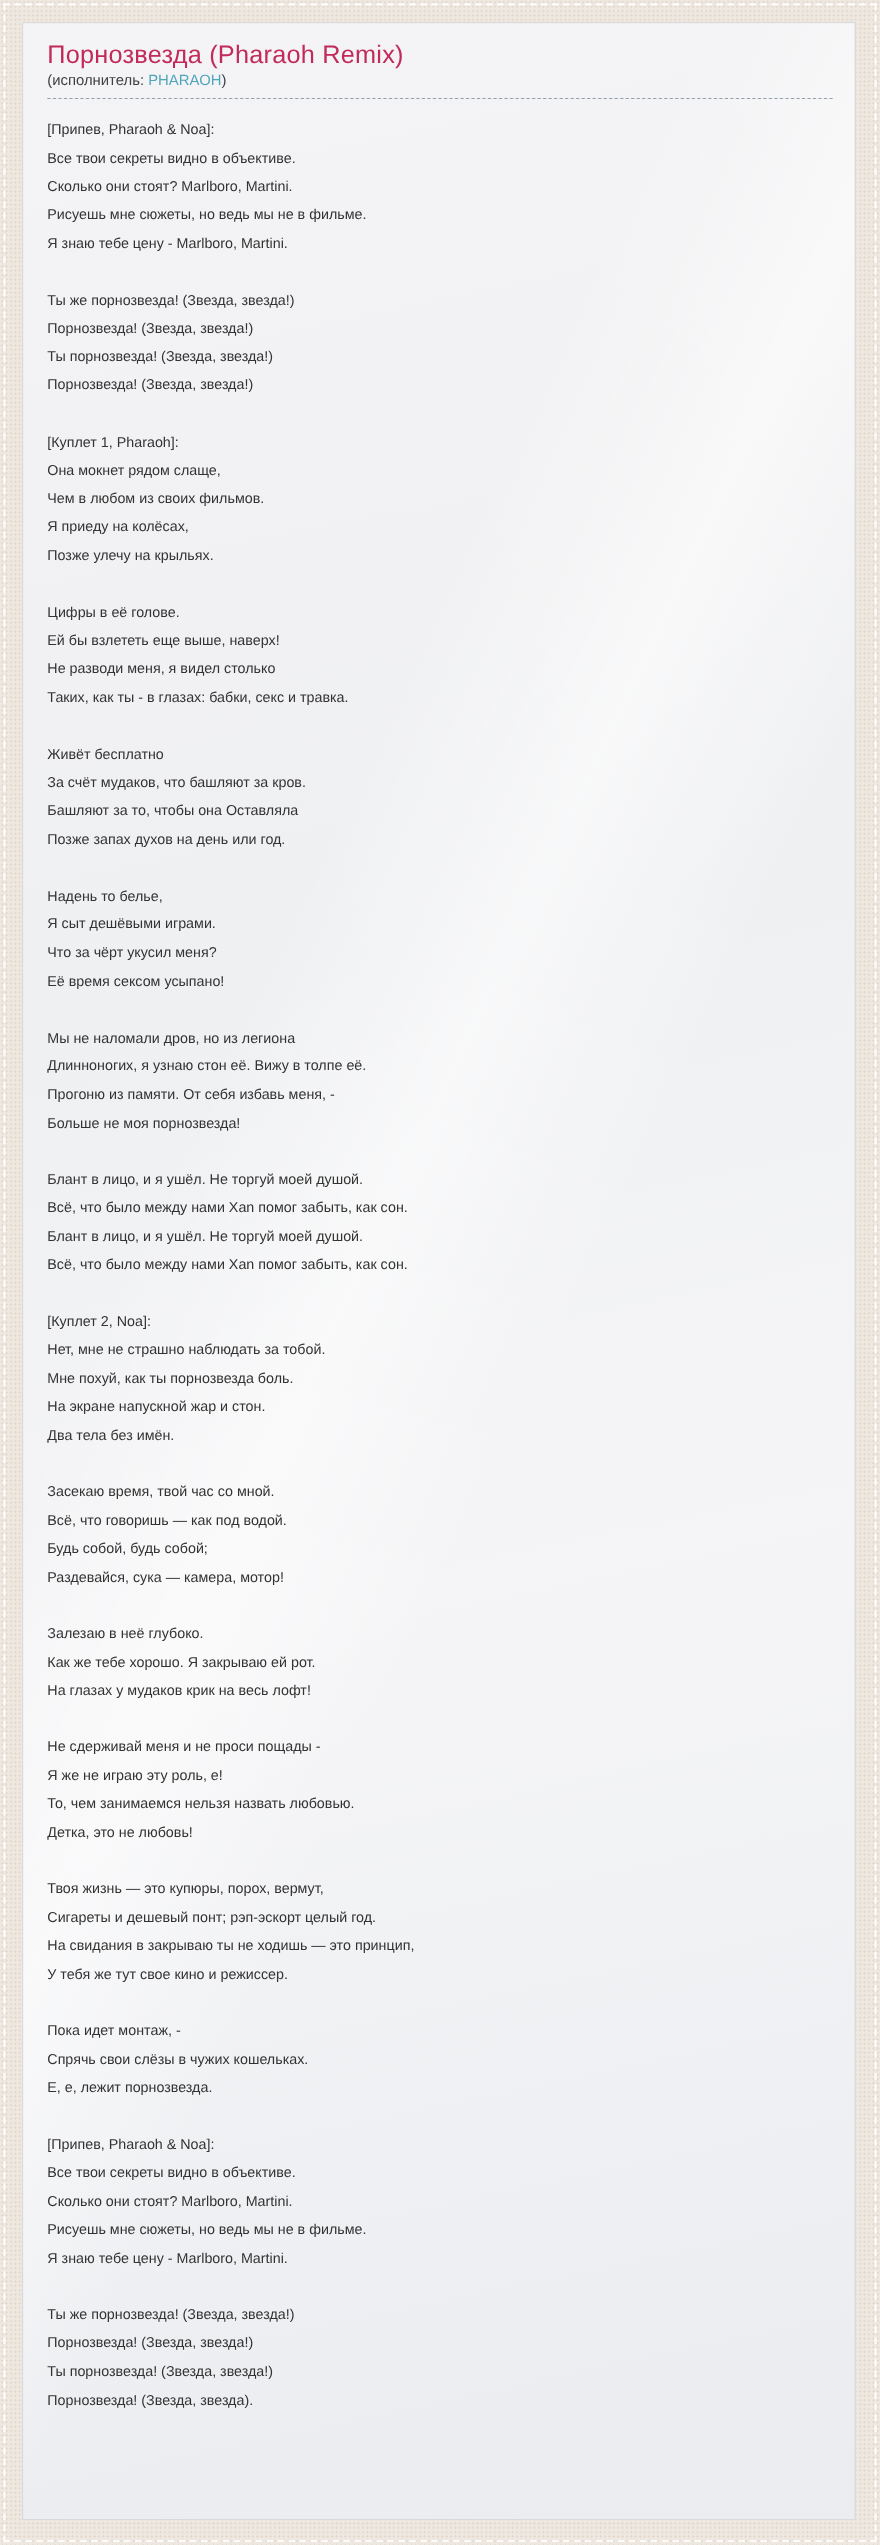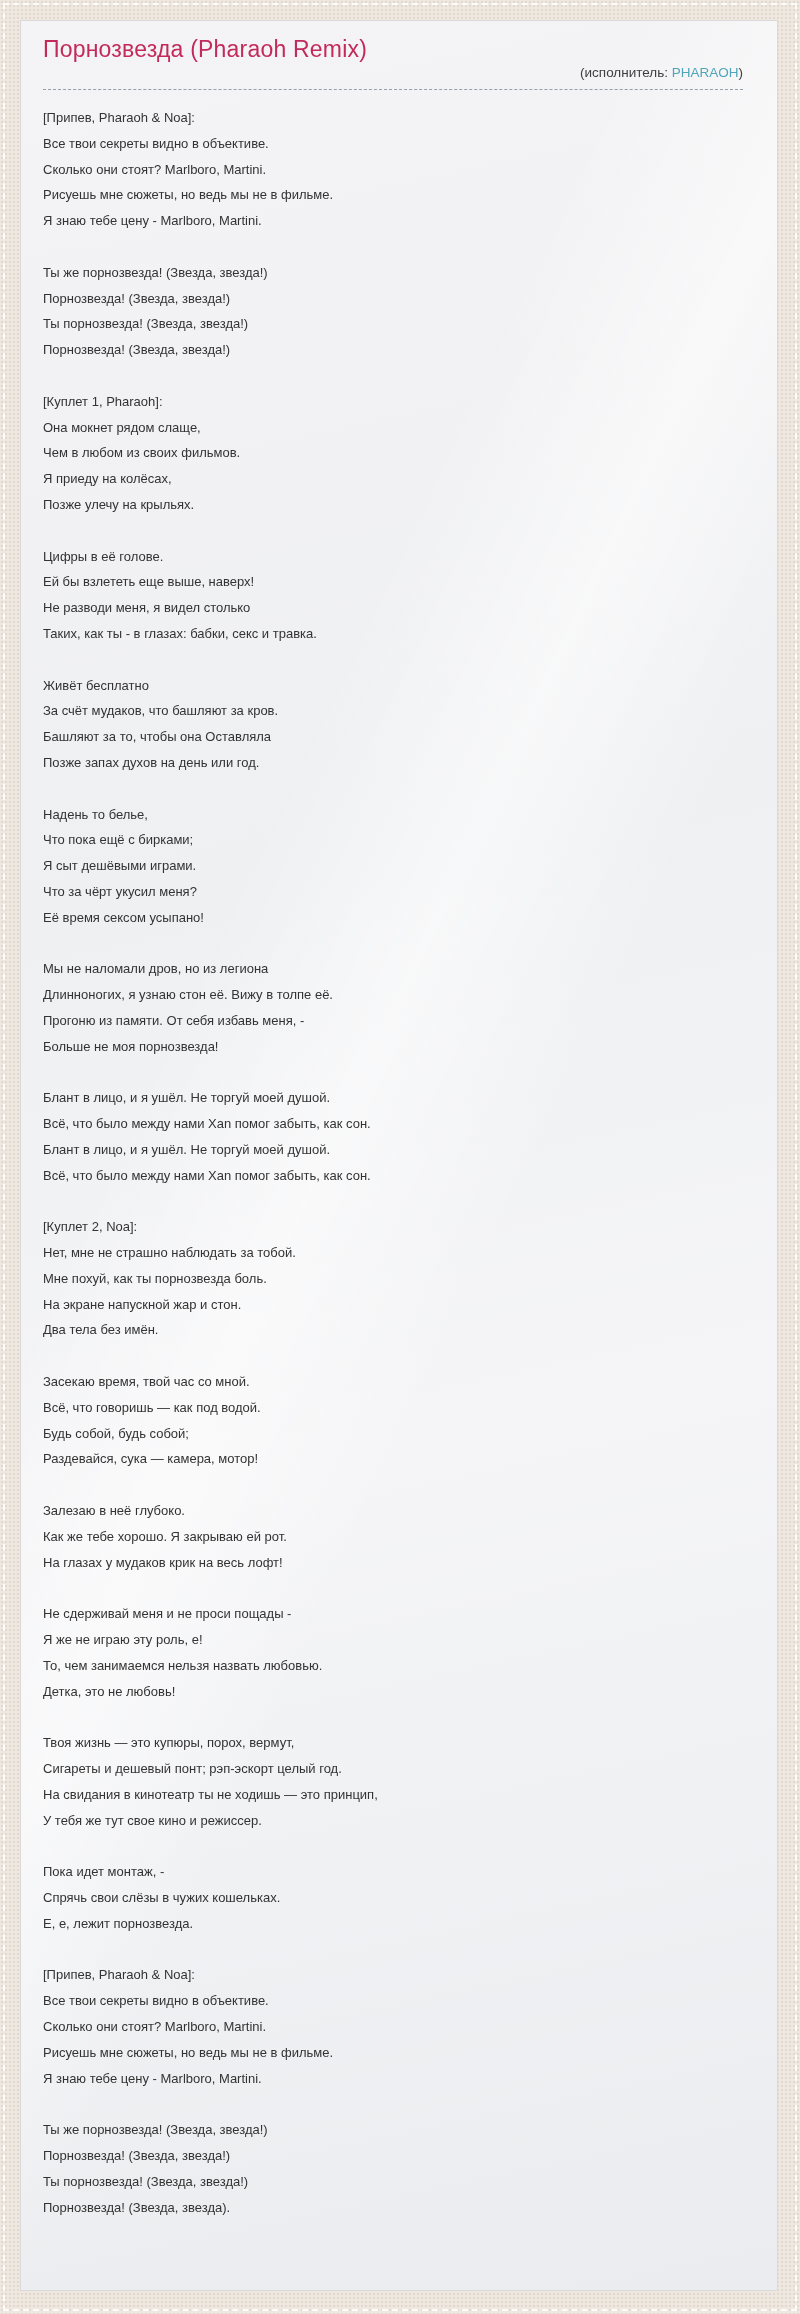--- a/index.html
+++ b/index.html
@@ -26,29 +26,29 @@
     border:2px dashed rgba(255,255,255,.9);
     pointer-events:none;
   }
   .card{
     position:absolute;left:20px;top:20px;
     width:758px;height:2271px;
     background:
       linear-gradient(115deg, rgba(255,255,255,0) 34%, rgba(255,255,255,.55) 46%, rgba(255,255,255,0) 58%),
       linear-gradient(168deg, #f4f3f5 0%, #eff0f2 38%, #f5f5f7 62%, #eaecef 100%);
     border:1px solid #d9d9d9;
-    padding:13px 34px 20px 22px;
+    padding:13px 20px 20px 22px;
   }
   .page-title{
     font-size:23px;line-height:30px;font-weight:400;
     color:var(--title-color);
     letter-spacing:.2px;
   }
   .byline{
-    font-size:13.5px;line-height:18px;color:#3f3f3f;text-align:right;
+    font-size:13.5px;line-height:18px;color:#3f3f3f;
   }
   .byline a{
     color:var(--link-color);text-decoration:none;cursor:pointer;
   }
   .separator{
     border-bottom:1px dashed var(--separator-color);
     margin:7px 0 15px 0;
   }
   .lyrics{
     font-size:13px;line-height:25.8px;color:var(--text-color);
@@ -93,21 +93,20 @@
         <div class="line">Таких, как ты - в глазах: бабки, секс и травка.</div>
       </div>
       <div class="stanza">
         <div class="line">Живёт бесплатно</div>
         <div class="line">За счёт мудаков, что башляют за кров.</div>
         <div class="line">Башляют за то, чтобы она Оставляла</div>
         <div class="line">Позже запах духов на день или год.</div>
       </div>
       <div class="stanza">
         <div class="line">Надень то белье,</div>
-        <div class="line">Что пока ещё с бирками;</div>
         <div class="line">Я сыт дешёвыми играми.</div>
         <div class="line">Что за чёрт укусил меня?</div>
         <div class="line">Её время сексом усыпано!</div>
       </div>
       <div class="stanza">
         <div class="line">Мы не наломали дров, но из легиона</div>
         <div class="line">Длинноногих, я узнаю стон её. Вижу в толпе её.</div>
         <div class="line">Прогоню из памяти. От себя избавь меня, -</div>
         <div class="line">Больше не моя порнозвезда!</div>
       </div>
@@ -137,21 +136,21 @@
       </div>
       <div class="stanza">
         <div class="line">Не сдерживай меня и не проси пощады -</div>
         <div class="line">Я же не играю эту роль, е!</div>
         <div class="line">То, чем занимаемся нельзя назвать любовью.</div>
         <div class="line">Детка, это не любовь!</div>
       </div>
       <div class="stanza">
         <div class="line">Твоя жизнь — это купюры, порох, вермут,</div>
         <div class="line">Сигареты и дешевый понт; рэп-эскорт целый год.</div>
-        <div class="line">На свидания в кинотеатр ты не ходишь — это принцип,</div>
+        <div class="line">На свидания в закрываю ты не ходишь — это принцип,</div>
         <div class="line">У тебя же тут свое кино и режиссер.</div>
       </div>
       <div class="stanza">
         <div class="line">Пока идет монтаж, -</div>
         <div class="line">Спрячь свои слёзы в чужих кошельках.</div>
         <div class="line">Е, е, лежит порнозвезда.</div>
       </div>
       <div class="stanza">
         <div class="line">[Припев, Pharaoh &amp; Noa]:</div>
         <div class="line">Все твои секреты видно в объективе.</div>

